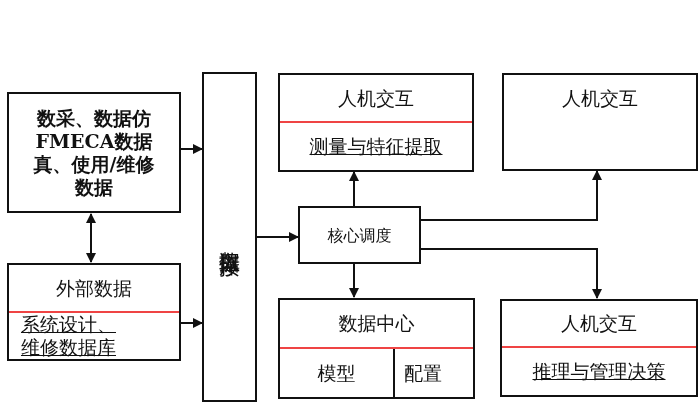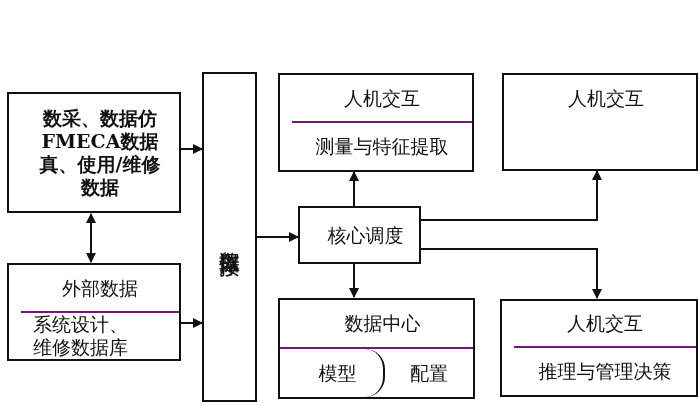--- a/index.html
+++ b/index.html
@@ -1,22 +1,22 @@
 <!DOCTYPE html>
 <html><head>
 <meta charset="utf-8">
 <style>
   html, body { margin:0; padding:0; background:#ffffff; }
   body { width:700px; height:407px; position:relative; overflow:hidden;
          font-family:"DejaVu Serif","Liberation Serif",serif; color:#111; }
   .box { position:absolute; border:2px solid #111; box-sizing:border-box; background:#fff; }
   .cell { position:absolute; left:0; right:0; display:flex; align-items:center; justify-content:center;
           text-align:center; box-sizing:border-box; }
-  .t { font-size:19px; line-height:23px;margin-left:12px; }
-  .hdiv { border-top:2px solid #701a75; }
+  .t { font-size:19px; line-height:23px; }
+  .hdiv { border-top:2px solid #ef4444;text-decoration:underline; }
   svg.wires { position:absolute; left:0; top:0; width:700px; height:407px; pointer-events:none; }
   .vtext { writing-mode:vertical-rl; text-orientation:upright; font-size:21px; letter-spacing:1px; }
 </style>
 </head>
 <body>
 
 <svg class="wires" viewBox="0 0 700 407">
   <defs>
     <marker id="ah" markerWidth="10" markerHeight="10" refX="9" refY="5" orient="auto" markerUnits="userSpaceOnUse">
       <path d="M0,0 L10,5 L0,10 Z" fill="#111"></path>
@@ -59,36 +59,36 @@
   </div>
 </div>
 
 <div class="box" style="left:202px; top:72px; width:55px; height:330px;">
   <div class="cell" style="top:0; bottom:0;">
     <span class="vtext">数据库接口</span>
   </div>
 </div>
 
 <div class="box" style="left:298px; top:206px; width:123px; height:58px;">
-  <div class="cell t" style="top:0; bottom:0; font-size:19px;">核心调度</div>
+  <div class="cell t" style="top:0; bottom:0; font-size:16px;">核心调度</div>
 </div>
 
 <div class="box" style="left:278px; top:73px; width:196px; height:99px;">
   <div class="cell t" style="top:0; height:46px;">人机交互</div>
   <div class="cell t hdiv" style="top:46px; bottom:0;">测量与特征提取</div>
 </div>
 
 <div class="box" style="left:502px; top:73px; width:196px; height:98px;">
   <div class="cell t" style="top:0; height:46px;">人机交互</div>
 </div>
 
 <div class="box" style="left:278px; top:298px; width:197px; height:101px;">
   <div class="cell t" style="top:0; height:47px;">数据中心</div>
   <div class="hdiv" style="position:absolute; top:47px; left:0; right:0; bottom:0;">
-    <div class="cell t" style="left:0; right:auto; width:93px; top:0; bottom:0; border-right:2px solid #111;border-radius:20px;">模型</div>
+    <div class="cell t" style="left:0; right:auto; width:115px; top:0; bottom:0; border-right:2px solid #111;">模型</div>
     <div class="cell t" style="left:93px; right:0; top:0; bottom:0;">配置</div>
   </div>
 </div>
 
 <div class="box" style="left:500px; top:299px; width:198px; height:98px;">
   <div class="cell t" style="top:0; height:45px;">人机交互</div>
   <div class="cell t hdiv" style="top:45px; bottom:0;">推理与管理决策</div>
 </div>
 
 </body></html>

